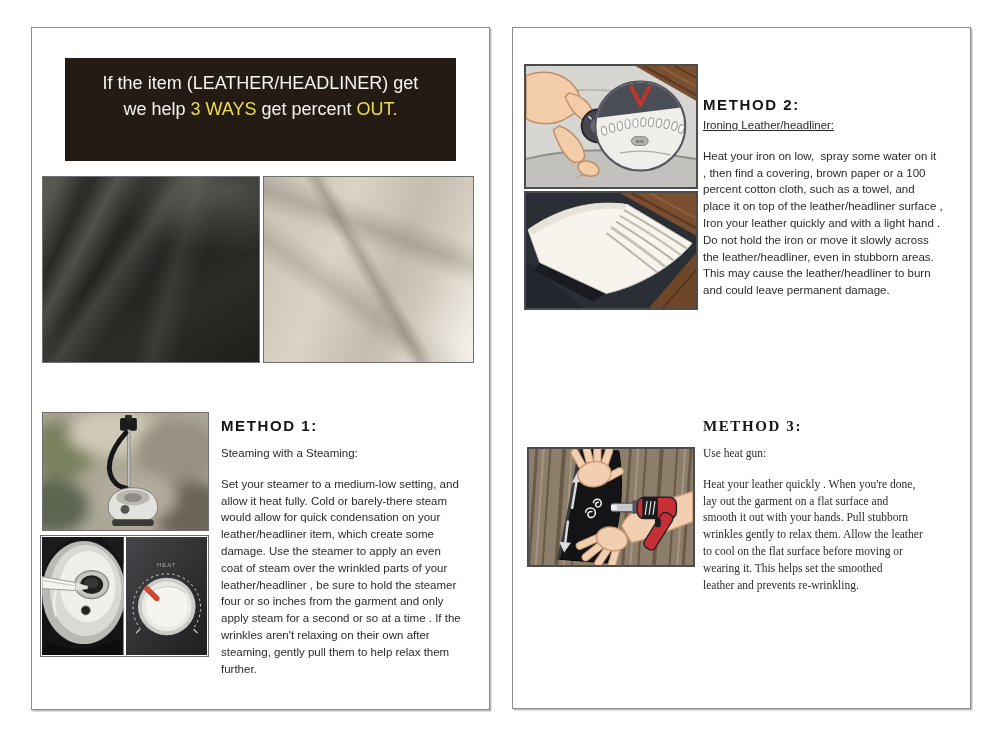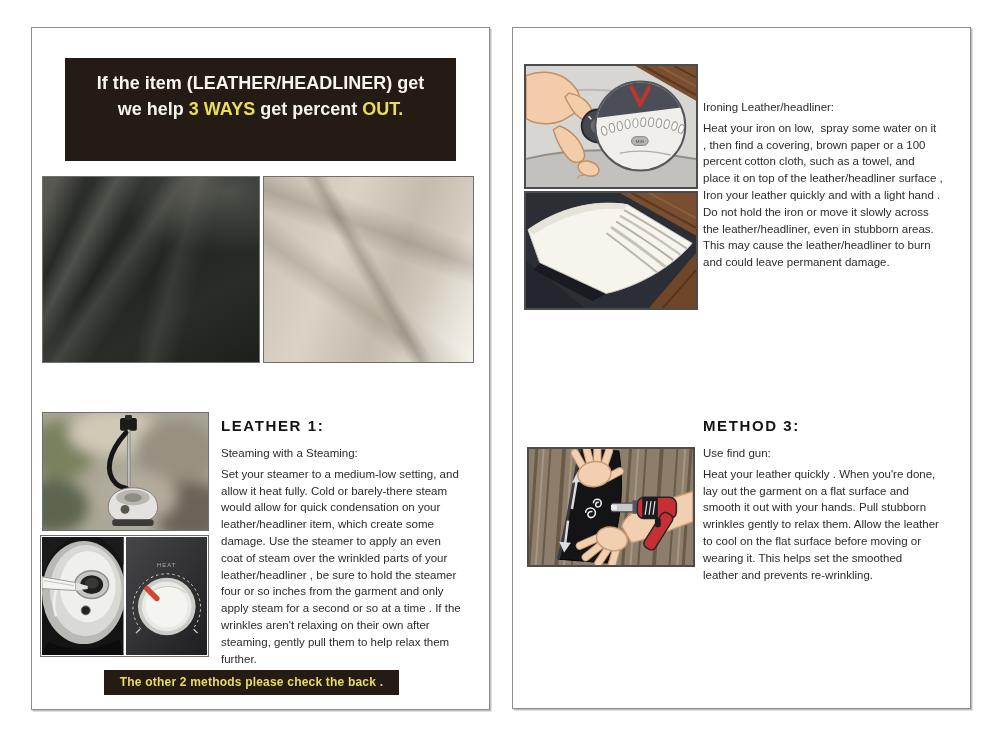--- a/index.html
+++ b/index.html
@@ -3,21 +3,21 @@
 <meta charset="utf-8">
 <style>
   * { margin:0; padding:0; box-sizing:border-box; }
   html,body { width:1000px; height:734px; background:#ffffff; font-family:"Liberation Sans", sans-serif; }
   .stage { position:relative; width:1000px; height:734px; background:#ffffff; overflow:hidden; }
 
   .page { position:absolute; background:#fff; border:1px solid #8d8d8d; box-shadow:1.5px 1.5px 0 rgba(110,110,110,.45); }
   .page-left  { left:31px;  top:27px; width:459px; height:683px; }
   .page-right { left:512px; top:27px; width:459px; height:682px; }
 
-  .banner { position:absolute; background:#241b15; color:#f6f4ef; font-weight:bold; text-align:center; }
+  .banner { position:absolute; background:#241b15; color:#f6f4ef; font-weight:normal; text-align:center; }
   .top-banner { left:33px; top:30px; width:391px; height:103px; font-size:18px; line-height:26px; padding-top:12px; }
   .yellow { color:#e9de55; }
   .footer-banner { left:72px; top:642px; width:295px; height:25px; font-size:12px; line-height:25px; color:#e9dd5e; letter-spacing:.2px; }
 
   .photo { position:absolute; border:1px solid #6f6f6f; overflow:hidden; }
   .fabric-dark { left:10px; top:148px; width:218px; height:187px;
     background:
       radial-gradient(120% 80% at 85% 8%, rgba(150,152,140,.38), transparent 42%),
       linear-gradient(112deg, rgba(165,166,155,.34) 5%, transparent 15%),
       linear-gradient(118deg, transparent 17%, rgba(150,152,142,.36) 24%, transparent 33%),
@@ -41,25 +41,25 @@
 
   .illus { position:absolute; border:2px solid #4c4c4c; background:#ddd; }
   .iron-illus   { left:11px; top:36px;  width:174px; height:125px; }
   .towel-illus  { left:11px; top:163px; width:174px; height:119px; }
   .heatgun-illus{ left:14px; top:419px; width:168px; height:120px; }
   .illus svg, .photo svg { display:block; width:100%; height:100%; }
 
   .m-block { position:absolute; }
   .m1 { left:189px; top:389px; width:278px; }
   .m2 { left:190px; top:68px;  width:272px; }
-  .m3 { left:190px; top:389px; width:272px; }
+  .m3 { left:190px; top:389px; width:272px;font-family:Liberation Serif, serif; }
   .m-heading { font-size:15px; font-weight:bold; letter-spacing:1.6px; color:#141414; line-height:18px; }
   .m-sub  { font-size:11.5px; line-height:16.8px; color:#2b2b2b; margin-top:10px; }
-  .m2 .m-sub { margin-top:3px; }
-  .m-body { font-size:11.5px; line-height:16.8px; color:#2b2b2b; white-space:pre-wrap; margin-top:4px; }
+  .m2 .m-sub { margin-top:3px;text-decoration:underline; }
+  .m-body { font-size:11.5px; line-height:16.8px; color:#2b2b2b; white-space:pre-wrap; margin-top:14px; }
 </style>
 </head>
 <body>
 
 <div class="stage">
 
   <section class="page page-left">
 
     <div class="banner top-banner">
       <div>If the item (LEATHER/HEADLINER) get</div>
@@ -141,39 +141,36 @@
           <circle cx="41" cy="70" r="29" fill="#cbcbc7"></circle>
           <circle cx="41" cy="70" r="25" fill="#e9e9e5"></circle>
           <circle cx="41" cy="70" r="21" fill="#f4f4f0"></circle>
           <path d="M22 58 A29 29 0 0 1 60 56" stroke="#aaaaa4" stroke-width="1" fill="none" opacity=".6"></path>
           <line x1="31" y1="62" x2="21" y2="52" stroke="#cd4733" stroke-width="5.5" stroke-linecap="round"></line>
         </svg>
       </figure>
     </div>
 
     <div class="m-block m1">
-      <div class="m-heading">LEATHER 1:</div>
+      <div class="m-heading">METHOD 1:</div>
       <div class="m-sub">Steaming with a Steaming:</div>
       <div class="m-body">Set your steamer to a medium-low setting, and
 allow it heat fully. Cold or barely-there steam
 would allow for quick condensation on your
 leather/headliner item, which create some
 damage. Use the steamer to apply an even
 coat of steam over the wrinkled parts of your
 leather/headliner , be sure to hold the steamer
 four or so inches from the garment and only
 apply steam for a second or so at a time . If the
 wrinkles aren't relaxing on their own after
 steaming, gently pull them to help relax them
 further.</div>
     </div>
 
-    <div class="banner footer-banner">
-      <span>The other 2 methods please check the back .</span>
-    </div>
   </section>
 
   <section class="page page-right">
 
     <figure class="illus iron-illus">
       <svg viewBox="0 0 174 125" preserveAspectRatio="none">
         <rect width="174" height="125" fill="#d7d6d3"></rect>
         <path d="M112 0 H174 V36 Z" fill="#7a4e30"></path>
         <path d="M120 0 L174 30" stroke="#5c3920" stroke-width="2.5" fill="none"></path>
         <path d="M136 0 L174 21" stroke="#8d5f3c" stroke-width="2" fill="none"></path>
@@ -241,35 +238,36 @@
           <path d="M101 18 C122 30 144 44 164 57" stroke="#b9b5a8" stroke-width="2"></path>
           <path d="M97 24 C118 36 139 50 157 63" stroke="#c6c2b5" stroke-width="2.5"></path>
           <path d="M93 30 C112 42 133 56 150 69" stroke="#b2aea1" stroke-width="2"></path>
           <path d="M88 36 C107 49 126 63 142 76" stroke="#c6c2b5" stroke-width="3"></path>
           <path d="M83 42 C100 55 118 69 134 82" stroke="#b9b5a8" stroke-width="2"></path>
         </g>
       </svg>
     </figure>
 
     <div class="m-block m2">
+      <div class="m-heading">METHOD 2:</div>
       <div class="m-sub">Ironing Leather/headliner:</div>
       <div class="m-body">Heat your iron on low,  spray some water on it
 , then find a covering, brown paper or a 100
 percent cotton cloth, such as a towel, and
 place it on top of the leather/headliner surface ,
 Iron your leather quickly and with a light hand .
 Do not hold the iron or move it slowly across
 the leather/headliner, even in stubborn areas.
 This may cause the leather/headliner to burn
 and could leave permanent damage.</div>
     </div>
 
     <div class="m-block m3">
       <div class="m-heading">METHOD 3:</div>
-      <div class="m-sub">Use find gun:</div>
+      <div class="m-sub">Use heat gun:</div>
       <div class="m-body">Heat your leather quickly . When you're done,
 lay out the garment on a flat surface and
 smooth it out with your hands. Pull stubborn
 wrinkles gently to relax them. Allow the leather
 to cool on the flat surface before moving or
 wearing it. This helps set the smoothed
 leather and prevents re-wrinkling.</div>
     </div>
 
     <figure class="illus heatgun-illus">

